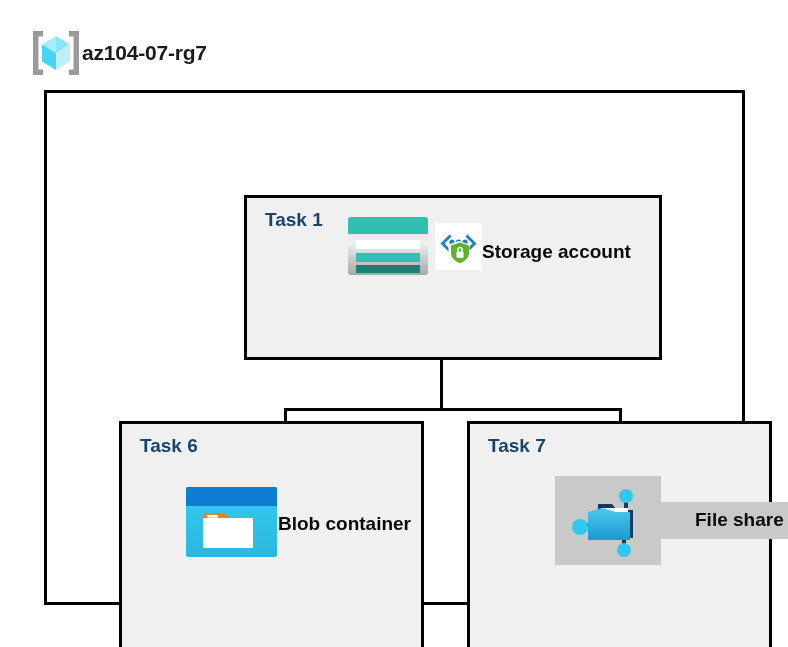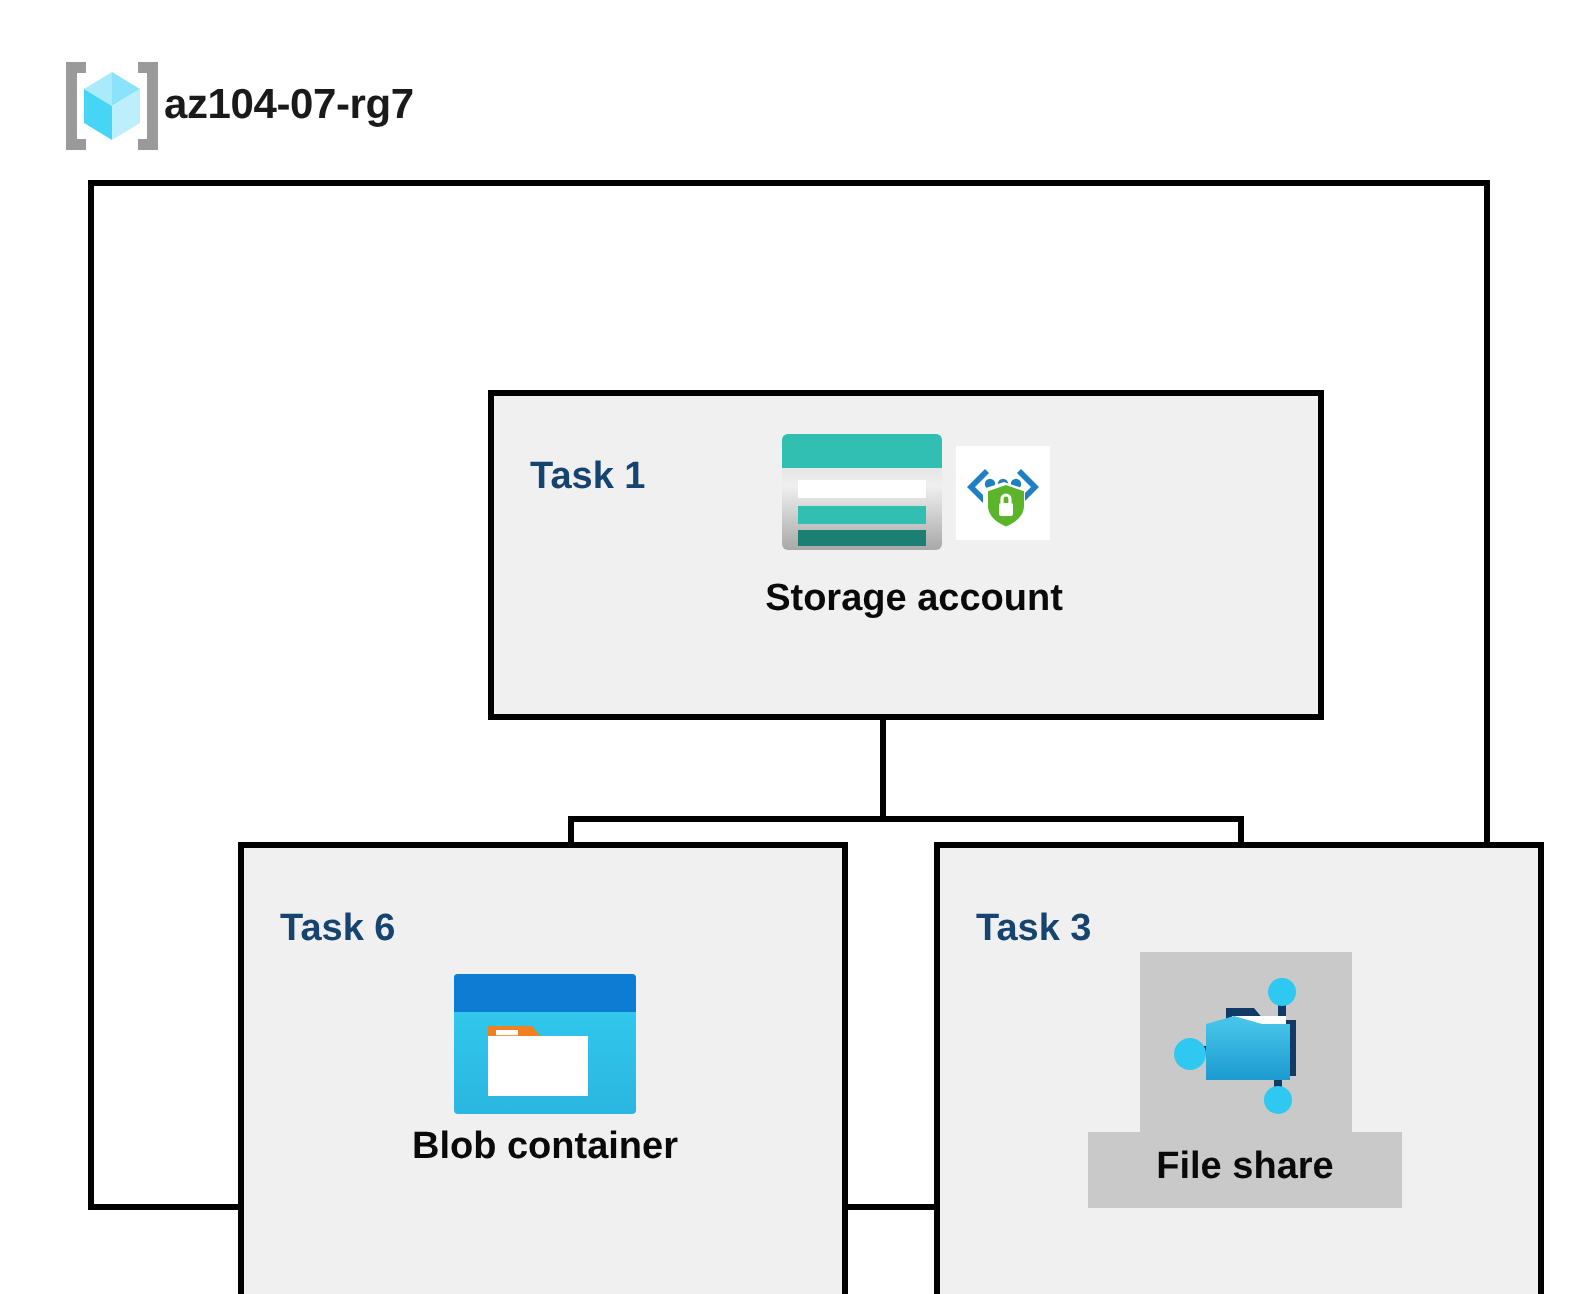--- a/index.html
+++ b/index.html
@@ -75,28 +75,27 @@
   }
 
   .task-label {
     position: absolute;
     left: 18px;
     top: 11px;
     font-size: 19px;
     font-weight: bold;
     color: #17446e;
     white-space: nowrap;
-    margin-top: 19px;
   }
 
   
   .node {
     position: absolute;
     display: flex;
-    flex-direction: column;
+    flex-direction: row;
     align-items: center;
     text-align: right;
   }
   .node-caption {
     font-size: 19px;
     font-weight: bold;
     color: #0a0a0a;
     white-space: nowrap;
     line-height: 1.2;
   }
@@ -250,21 +249,21 @@
           <rect x="22" y="29" width="11" height="2.6" fill="#ffffff"></rect>
 
           <rect x="18" y="32" width="50" height="30" fill="#ffffff"></rect>
         </svg>
       </span>
       <div class="node-caption">Blob container</div>
     </div>
   </div>
 
   <div class="task-panel" id="panel-task3">
-    <div class="task-label">Task 3</div>
+    <div class="task-label">Task 7</div>
 
     <div class="node" id="node-fileshare">
       <div id="fileshare-icon-hl">
         <span>
           <svg width="80" height="76" viewBox="0 0 80 76">
             <defs>
               <linearGradient id="shareFolder" x1="0" y1="0" x2="0" y2="1">
                 <stop offset="0%" stop-color="#45c3e8"></stop>
                 <stop offset="100%" stop-color="#1b9ad0"></stop>
               </linearGradient>

